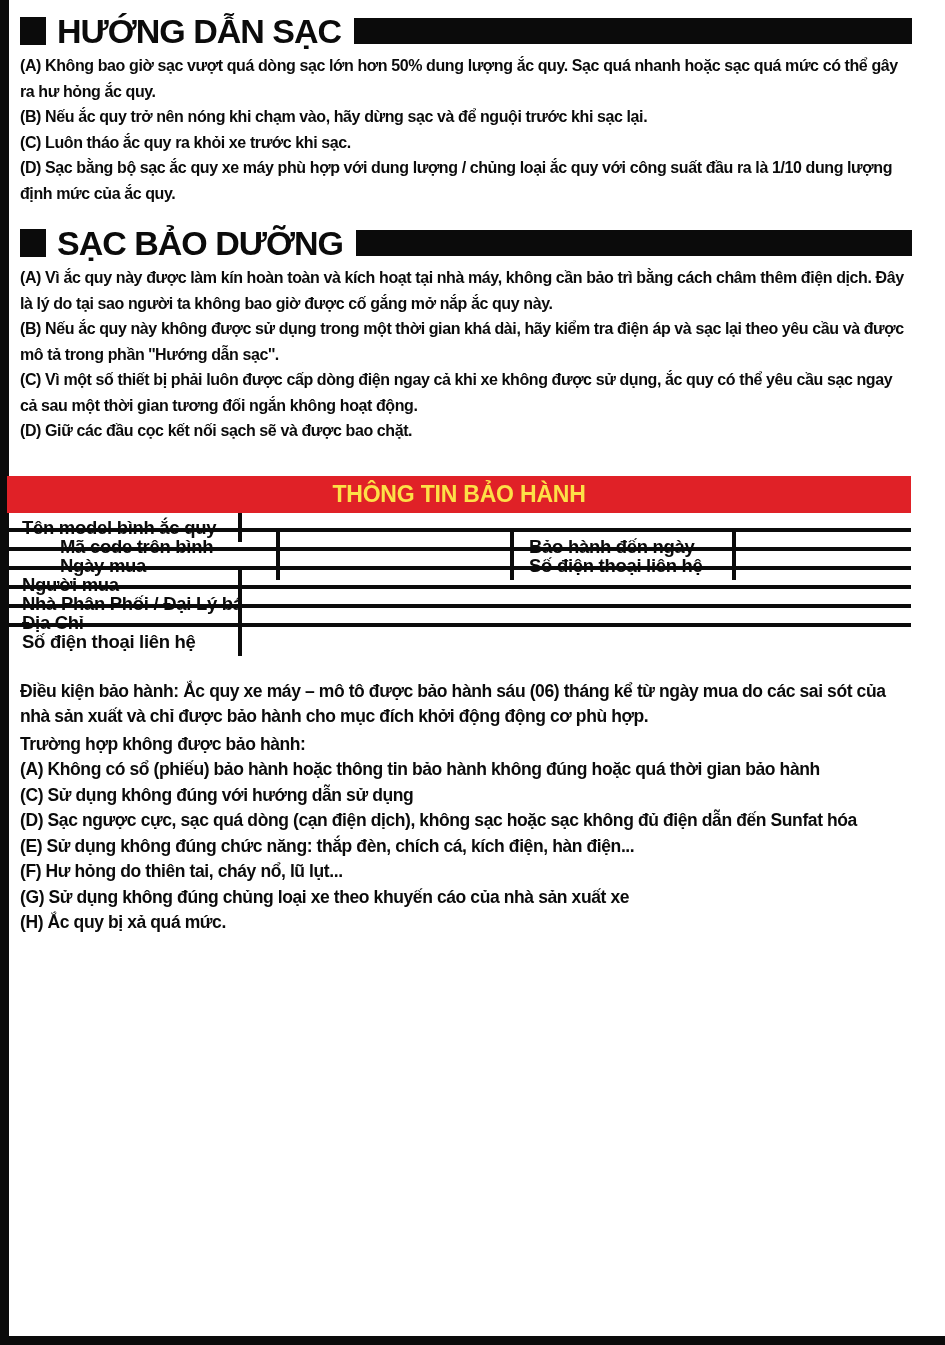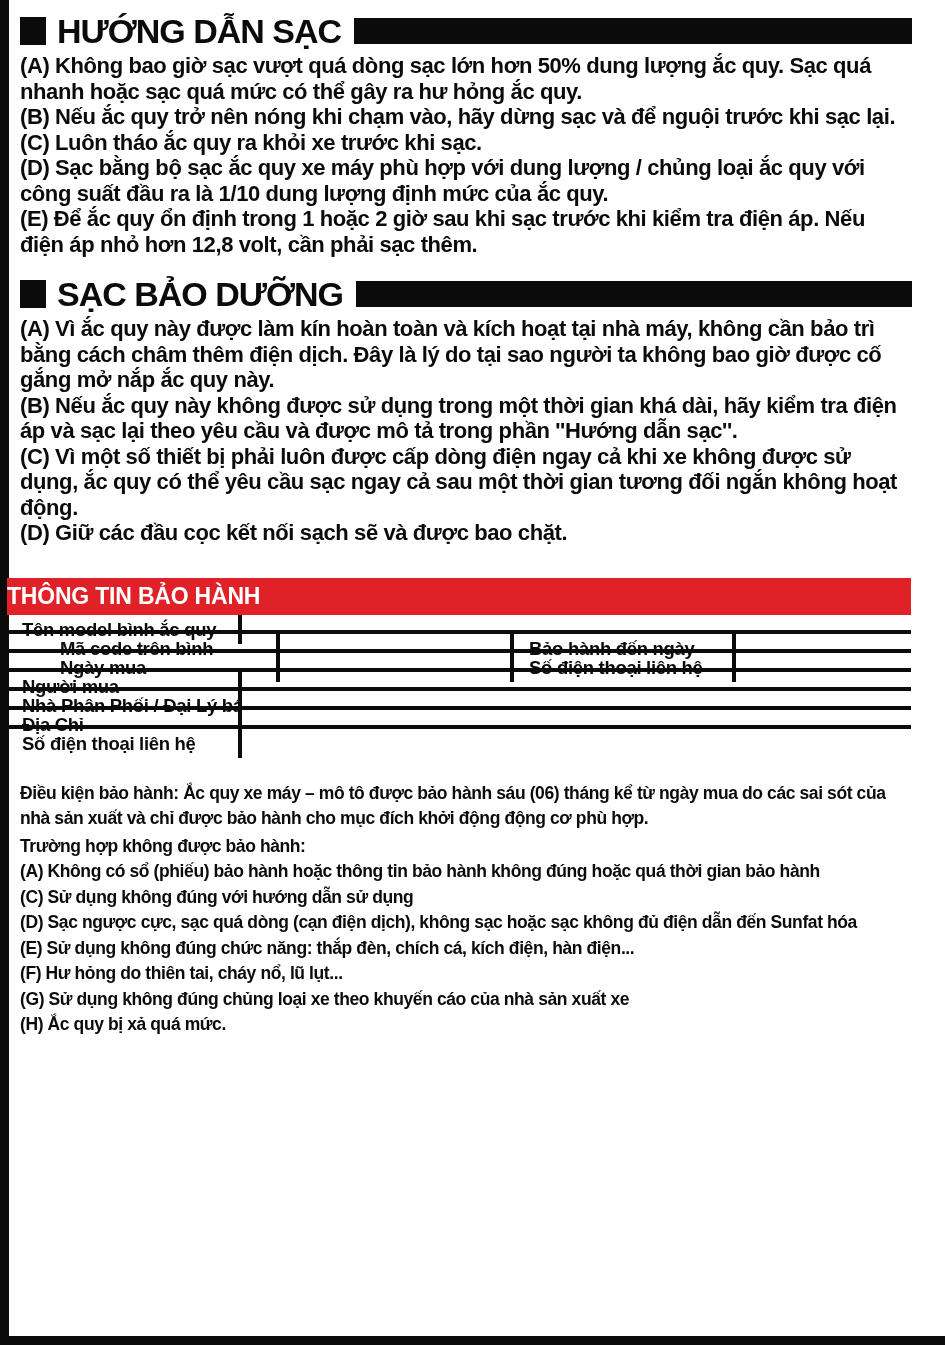--- a/index.html
+++ b/index.html
@@ -8,27 +8,27 @@
   .page { position:relative; width:945px; height:1345px; background:#ffffff; overflow:hidden; }
   .left-strip { position:absolute; left:0; top:0; width:9px; height:1345px; background:#0b0b0b; }
   .bottom-strip { position:absolute; left:0; bottom:0; width:945px; height:9px; background:#0b0b0b; }
   .content { position:absolute; left:20px; top:16px; width:892px; }
 
   .sec-header { display:flex; align-items:center; height:30px; }
   .sec-header .sq { width:26px; height:28px; background:#0b0b0b; margin-right:11px; flex:0 0 auto; }
   .sec-header h1 { font-size:34px; font-weight:bold; letter-spacing:-1px; white-space:nowrap; margin-right:13px; line-height:30px; }
   .sec-header .bar { flex:1; height:26px; background:#0b0b0b; }
 
-  .body-text p { font-size:22px; line-height:25.5px; letter-spacing:-0.4px; }
+  .body-text p { font-size:16px; line-height:25.5px; letter-spacing:-0.4px; }
   .sec1-body { margin-top:7px; }
   .sec2-header { margin-top:22px; }
   .sec2-body { margin-top:7px; }
 
   .wtable { margin-top:32px; margin-left:-16px; width:907px; border-left:3px solid #0b0b0b; }
-  .wt-title { height:37px; background:#e02127; color:#ffffff; text-align:left; font-size:23px; line-height:37px; letter-spacing:-0.2px; }
+  .wt-title { height:37px; background:#e02127; color:#fde047; text-align:center; font-size:23px; line-height:37px; letter-spacing:-0.2px; }
   .row { display:grid; border-bottom:4px solid #0b0b0b; height:19px; }
   .row.full  { grid-template-columns:235px 1fr; }
   .row.split { grid-template-columns:235px 230px 226px 1fr;padding-left:38px; }
   .row:last-child { border-bottom:none; }
   .cell { height:29px; line-height:29px; font-size:18.5px; letter-spacing:-0.3px; overflow:hidden; white-space:nowrap; }
   .cell.lbl  { padding-left:15px; border-right:4px solid #0b0b0b; }
   .cell.val  { }
   .cell.lbl2 { padding-left:15px; border-right:4px solid #0b0b0b; border-left:4px solid #0b0b0b; }
 
   .notes p { font-size:17.5px; line-height:25.5px; letter-spacing:-0.4px; }
@@ -47,21 +47,20 @@
     <div class="sec-header">
       <span class="sq"></span>
       <h1>HƯỚNG DẪN SẠC</h1>
       <span class="bar"></span>
     </div>
     <div class="body-text sec1-body">
       <p>(A) Không bao giờ sạc vượt quá dòng sạc lớn hơn 50% dung lượng ắc quy. Sạc quá nhanh hoặc sạc quá mức có thể gây ra hư hỏng ắc quy.</p>
       <p>(B) Nếu ắc quy trở nên nóng khi chạm vào, hãy dừng sạc và để nguội trước khi sạc lại.</p>
       <p>(C) Luôn tháo ắc quy ra khỏi xe trước khi sạc.</p>
       <p>(D) Sạc bằng bộ sạc ắc quy xe máy phù hợp với dung lượng / chủng loại ắc quy với công suất đầu ra là 1/10 dung lượng định mức của ắc quy.</p>
-      <p>(E) Để ắc quy ổn định trong 1 hoặc 2 giờ sau khi sạc trước khi kiểm tra điện áp. Nếu điện áp nhỏ hơn 12,8 volt, cần phải sạc thêm.</p>
     </div>
 
     <div class="sec-header sec2-header">
       <span class="sq"></span>
       <h1>SẠC BẢO DƯỠNG</h1>
       <span class="bar"></span>
     </div>
     <div class="body-text sec2-body">
       <p>(A) Vì ắc quy này được làm kín hoàn toàn và kích hoạt tại nhà máy, không cần bảo trì bằng cách châm thêm điện dịch.  Đây là lý do tại sao người ta không bao giờ được cố gắng mở nắp ắc quy này.</p>
       <p>(B) Nếu ắc quy này không được sử dụng trong một thời gian khá dài, hãy kiểm tra điện áp và sạc lại theo yêu cầu và được mô tả trong phần ''Hướng dẫn sạc''.</p>

